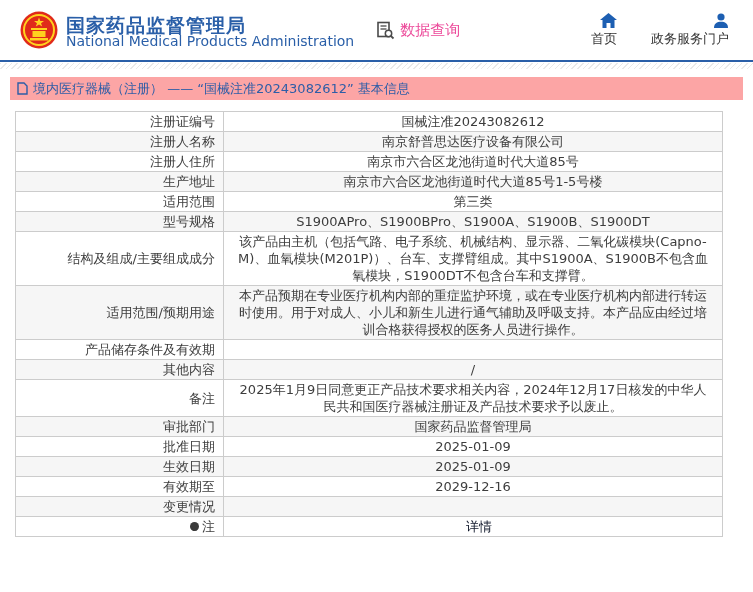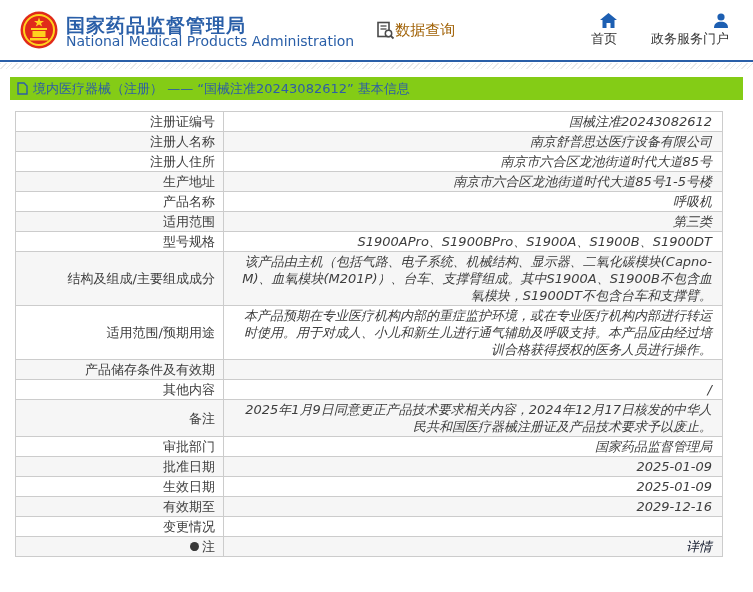--- a/index.html
+++ b/index.html
@@ -7,44 +7,44 @@
               font-family:"DejaVu Sans","Liberation Sans",sans-serif; }
 
   
   .header { height:62px; display:flex; align-items:center; padding:0 10px 0 20px;
             border-bottom:2px solid #2a5fa8; background:#fff; }
   .logo { display:flex; align-items:center; cursor:pointer; }
   .emblem { width:38px; height:38px; flex:0 0 auto; }
   .brand { margin-left:8px; display:flex; flex-direction:column; }
   .brand-title { color:#2a5fa8; font-size:19px; font-weight:bold; letter-spacing:1px; line-height:22px; }
   .brand-sub { color:#2a5fa8; font-size:14px; line-height:11px; }
-  .data-query { margin-left:22px; display:flex; align-items:center; 
-                font-size:15px; color:#a16207; cursor:pointer;justify-content:center; }
+  .data-query { margin-left:22px; display:flex; align-items:center; gap:5px;
+                font-size:15px; color:#ec4899; cursor:pointer;justify-content:center; }
   .nav { margin-left:auto; display:flex; gap:34px; padding-right:14px; }
   .nav-item { display:flex; flex-direction:column; align-items:flex-end; gap:2px;
               font-size:13px; color:#333; cursor:pointer; }
   .nav-item svg { display:block; }
 
   
   .texture { height:6px; margin-top:1px;
              background:repeating-linear-gradient(135deg,#e9e9e9 0 1px,#ffffff 1px 4px); }
 
   
-  .breadcrumb { margin:8px 10px 0; height:23px; background:#84cc16;
+  .breadcrumb { margin:8px 10px 0; height:23px; background:#fca5a5;
                 display:flex; align-items:center; gap:5px; padding:0 7px;
                 font-size:13px; color:#2d5da7; }
 
   
   .table-wrap { margin:11px 15px 0; }
   table { width:708px; border-collapse:collapse; table-layout:fixed;
           font-size:13px; color:#3d3d3d; }
   col.c-label { width:208px; }
   th,td { border:1px solid #ccc; line-height:17px; vertical-align:middle; }
   th { text-align:right; font-weight:normal; padding:1px 8px; }
-  td { text-align:right; padding:1px 10px; word-break:break-all;font-style:italic; }
+  td { text-align:center; padding:1px 10px; word-break:break-all; }
   tr:nth-child(even) { background:#f6f6f6; }
   td.empty { height:20px; }
   a.link { color:#0f172a; text-decoration:none; cursor:pointer;margin-left:12px; }
   .balloon { display:inline-block; width:9px; height:9px; background:#3a3a3a;
              border-radius:50%; position:relative; margin-right:3px; top:0; }
   .balloon::after { content:""; position:absolute; left:0; bottom:-3px;
                     width:0; height:0; border:3px solid transparent; border-top-color:#3a3a3a;
                     transform:rotate(35deg); }
 </style>
 </head>
@@ -120,24 +120,20 @@
         </tr>
         <tr>
           <th><span>注册人住所</span></th>
           <td>南京市六合区龙池街道时代大道85号</td>
         </tr>
         <tr>
           <th><span>生产地址</span></th>
           <td>南京市六合区龙池街道时代大道85号1-5号楼</td>
         </tr>
         <tr>
-          <th><span>产品名称</span></th>
-          <td>呼吸机</td>
-        </tr>
-        <tr>
           <th><span>适用范围</span></th>
           <td>第三类</td>
         </tr>
         <tr>
           <th><span>型号规格</span></th>
           <td>S1900APro、S1900BPro、S1900A、S1900B、S1900DT</td>
         </tr>
         <tr>
           <th><span>结构及组成/主要组成成分</span></th>
           <td>该产品由主机（包括气路、电子系统、机械结构、显示器、二氧化碳模块(Capno-M)、血氧模块(M201P)）、台车、支撑臂组成。其中S1900A、S1900B不包含血氧模块，S1900DT不包含台车和支撑臂。</td>

